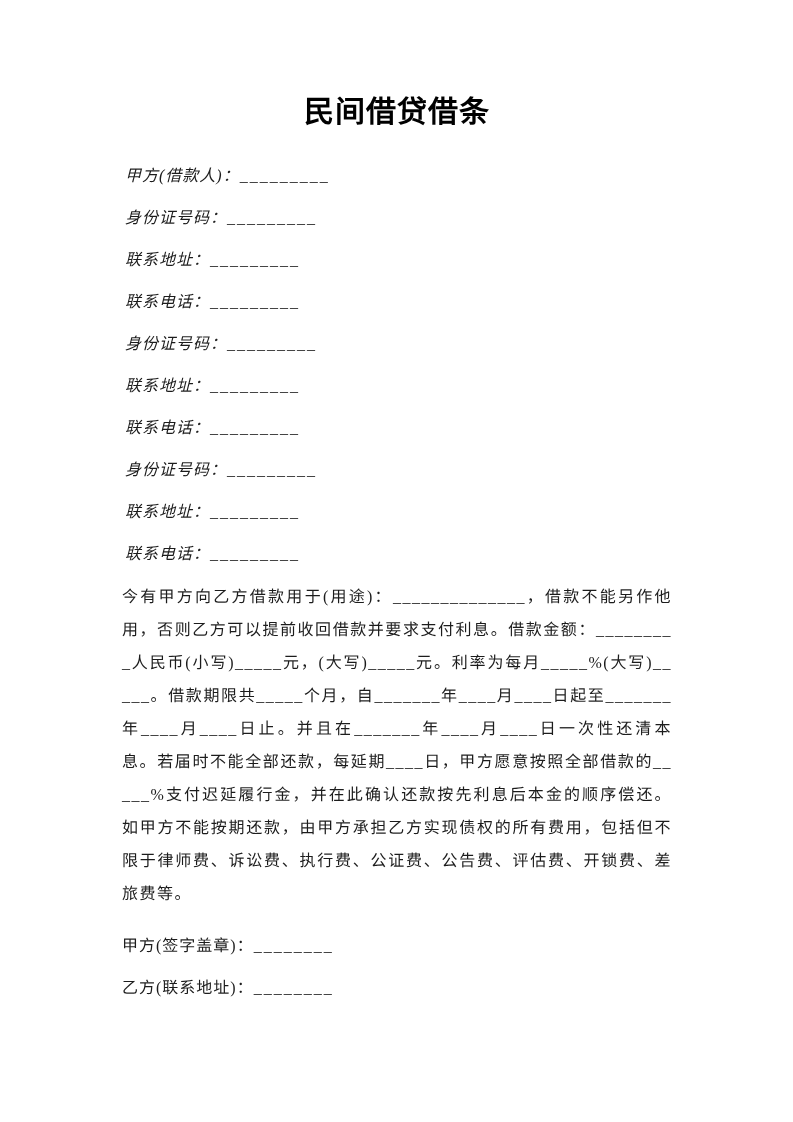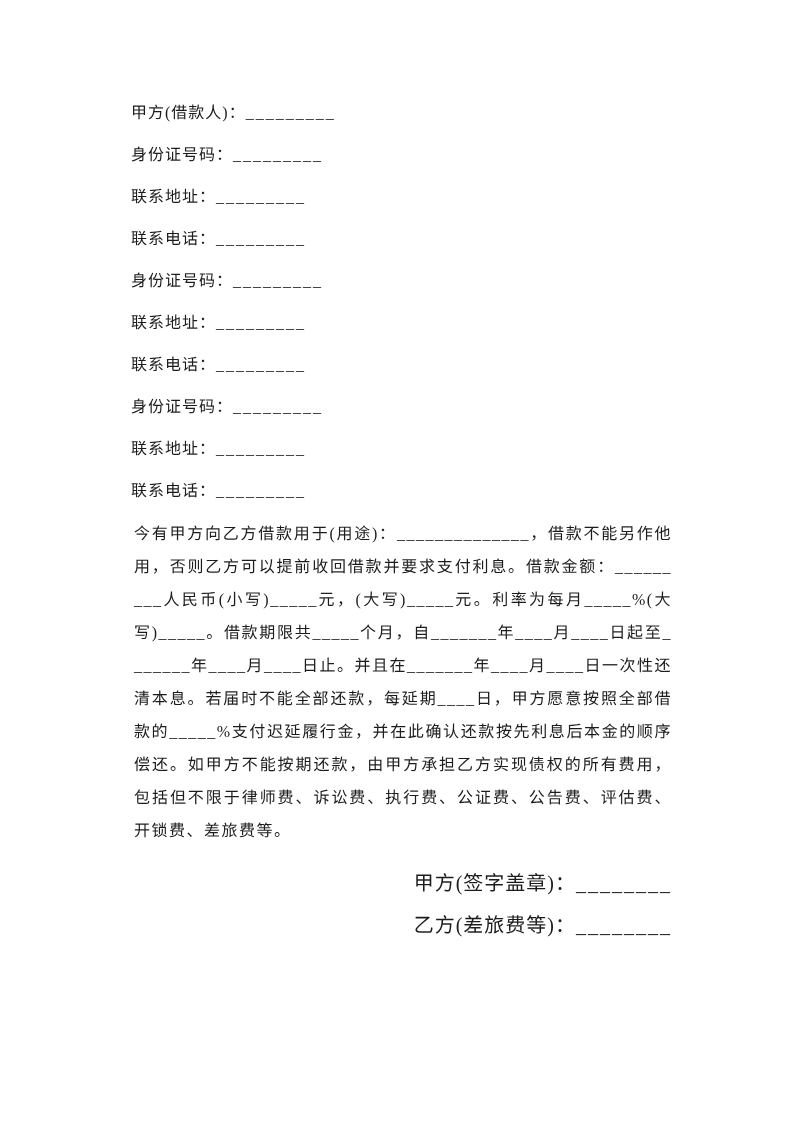--- a/index.html
+++ b/index.html
@@ -25,78 +25,79 @@
   .doc-title {
     margin: 0 0 36px 0;
     text-align: center;
     font-size: 30px;
     line-height: 36px;
     font-weight: bold;
     letter-spacing: 1px;
     color: #000000;
   }
   .fields {
-    margin: 9px;
+    margin: 3px;
+    font-style: italic;
   }
   .field-line {
     font-size: 16px;
     line-height: 20px;
     margin-bottom: 22px;
     letter-spacing: 1px;
     white-space: nowrap;
   }
   .field-line:last-child {
     margin-bottom: 0;
   }
   .blank {
     letter-spacing: 2px;
   }
   .body-par {
-    margin: 16px 0 0 12px;
+    margin: 16px 0 0 0;
     font-size: 16px;
     line-height: 33px;
     letter-spacing: 1.5px;
     text-align: justify;
     text-justify: inter-ideograph;
     word-break: break-all;
   }
   .signatures {
     margin-top: 26px;
   }
   .sig-line {
-    font-size: 20px;
+    font-size: 16px;
     line-height: 20px;
     margin-bottom: 22px;
     letter-spacing: 1px;
     white-space: nowrap;
-    text-align: right;
   }
   .sig-line:last-child {
     margin-bottom: 0;
   }
 </style>
 </head>
 <body>
 
 <div class="page">
 
+  <h1 class="doc-title">民间借贷借条</h1>
 
   <div class="fields">
     <div class="field-line"><span>甲方(借款人)：</span><span class="blank">_________</span></div>
     <div class="field-line"><span>身份证号码：</span><span class="blank">_________</span></div>
     <div class="field-line"><span>联系地址：</span><span class="blank">_________</span></div>
     <div class="field-line"><span>联系电话：</span><span class="blank">_________</span></div>
     <div class="field-line"><span>身份证号码：</span><span class="blank">_________</span></div>
     <div class="field-line"><span>联系地址：</span><span class="blank">_________</span></div>
     <div class="field-line"><span>联系电话：</span><span class="blank">_________</span></div>
     <div class="field-line"><span>身份证号码：</span><span class="blank">_________</span></div>
     <div class="field-line"><span>联系地址：</span><span class="blank">_________</span></div>
     <div class="field-line"><span>联系电话：</span><span class="blank">_________</span></div>
   </div>
 
   <p class="body-par">今有甲方向乙方借款用于(用途)：______________，借款不能另作他用，否则乙方可以提前收回借款并要求支付利息。借款金额：_________人民币(小写)_____元，(大写)_____元。利率为每月_____%(大写)_____。借款期限共_____个月，自_______年____月____日起至_______年____月____日止。并且在_______年____月____日一次性还清本息。若届时不能全部还款，每延期____日，甲方愿意按照全部借款的_____%支付迟延履行金，并在此确认还款按先利息后本金的顺序偿还。如甲方不能按期还款，由甲方承担乙方实现债权的所有费用，包括但不限于律师费、诉讼费、执行费、公证费、公告费、评估费、开锁费、差旅费等。</p>
 
   <div class="signatures">
     <div class="sig-line"><span>甲方(签字盖章)：</span><span class="blank">________</span></div>
-    <div class="sig-line"><span>乙方(差旅费等)：</span><span class="blank">________</span></div>
+    <div class="sig-line"><span>乙方(联系地址)：</span><span class="blank">________</span></div>
   </div>
 
 </div>
 
 </body></html>

